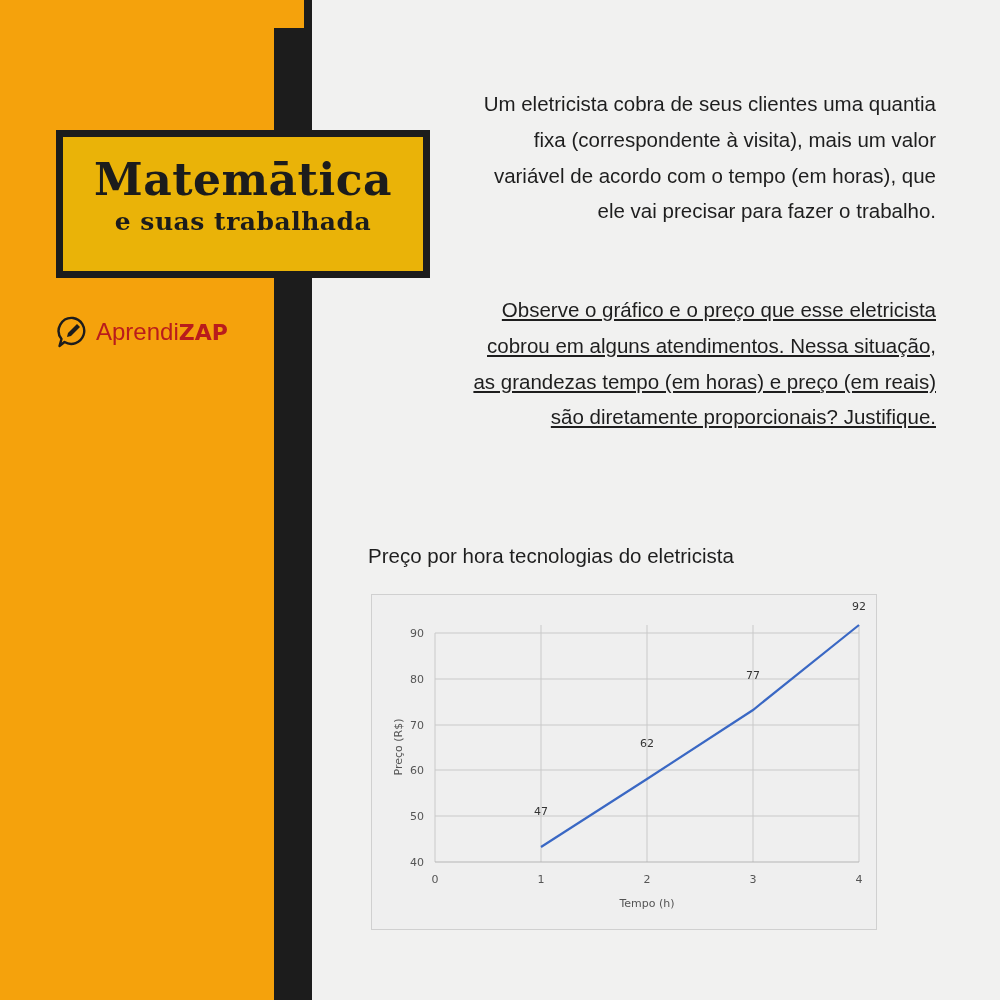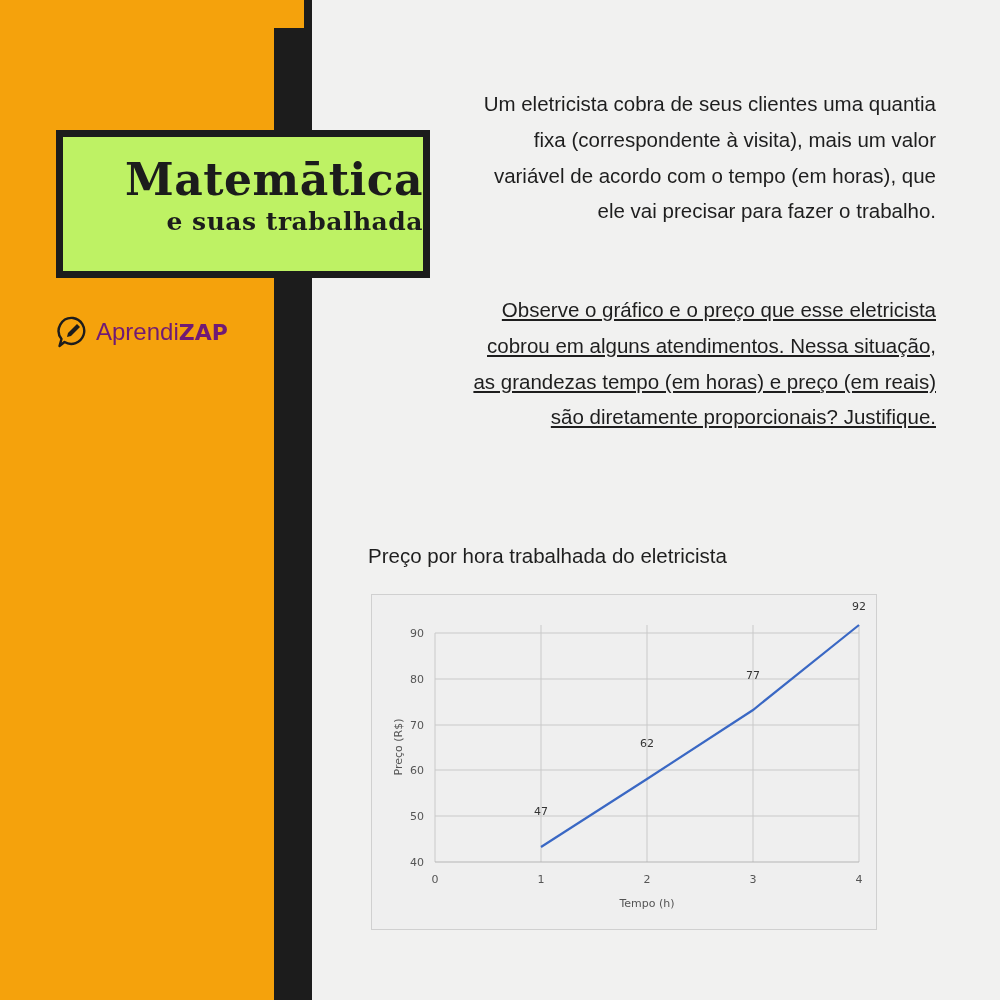--- a/index.html
+++ b/index.html
@@ -19,38 +19,38 @@
   .dark-stripe {
     position: absolute; left: 274px; top: 28px; width: 38px; height: 972px;
     background: #1c1c1c;
   }
   .dark-stripe-top {
     position: absolute; left: 304px; top: 0; width: 8px; height: 28px;
     background: #1c1c1c;
   }
   .title-frame {
     position: absolute; left: 56px; top: 130px; width: 374px; height: 148px;
-    box-sizing: border-box; border: 7px solid #1c1c1c; background: #bef264;
-    text-align: right;
+    box-sizing: border-box; border: 7px solid #1c1c1c; background: #eab308;
+    text-align: center;
   }
   .title-main {
     font-family: "DejaVu Serif", serif; font-weight: bold;
     font-size: 44px; color: #1c1c1c; margin-top: 18px; line-height: 50px;
     letter-spacing: 0.5px;
   }
   .title-sub {
     font-family: "DejaVu Serif", serif; font-weight: bold;
     font-size: 25px; color: #1c1c1c; line-height: 34px; letter-spacing: 0.5px;
   }
   .brand {
     position: absolute; left: 56px; top: 314px; height: 36px;
     display: flex; align-items: center;
   }
   .brand-icon { width: 34px; height: 34px; margin-right: 6px; }
-  .brand-text { font-size: 24px; color: #701a75; }
+  .brand-text { font-size: 24px; color: #b91c1c; }
   .brand-text .light { font-weight: normal; }
   .brand-text .bold { font-weight: 900; font-family: "DejaVu Sans", sans-serif; font-size: 22px; }
 
   .paragraph {
     position: absolute; left: 466px; width: 470px;
     font-size: 20.5px; line-height: 35.8px; color: #1e1e1e; text-align: right;
   }
   .p1 { top: 86px; }
   .p2 { top: 292px; text-decoration: underline; }
 
@@ -84,21 +84,21 @@
   <svg class="brand-icon" viewBox="0 0 34 34">
     <path d="M17 3 A13 13 0 1 1 8.5 27 L3.5 31 L5.5 24 A13 13 0 0 1 17 3 Z" fill="none" stroke="#1c1c1c" stroke-width="2.4" stroke-linejoin="round"></path>
     <path d="M11 22 L12 18 L21 9 L24 12 L15 21 Z" fill="#1c1c1c"></path>
   </svg>
   <span class="brand-text"><span class="light">Aprendi</span><span class="bold">ZAP</span></span>
 </div>
 
 <div class="paragraph p1">Um eletricista cobra de seus clientes uma quantia fixa (correspondente à visita), mais um valor variável de acordo com o tempo (em horas), que ele vai precisar para fazer o trabalho.</div>
 <div class="paragraph p2">Observe o gráfico e o preço que esse eletricista cobrou em alguns atendimentos. Nessa situação, as grandezas tempo (em horas) e preço (em reais) são diretamente proporcionais? Justifique.</div>
 
-<div class="chart-title">Preço por hora trabalhada do eletricista</div>
+<div class="chart-title">Preço por hora tecnologias do eletricista</div>
 
 <div class="chart-box">
   <svg class="chart-svg" width="506" height="336">
     <g stroke="#c9c9c9" stroke-width="1">
       <line x1="63" y1="38" x2="63" y2="267"></line>
       <line x1="169" y1="30" x2="169" y2="267"></line>
       <line x1="275" y1="30" x2="275" y2="267"></line>
       <line x1="381" y1="30" x2="381" y2="267"></line>
       <line x1="487" y1="30" x2="487" y2="267"></line>
       <line x1="63" y1="38" x2="487" y2="38"></line>

